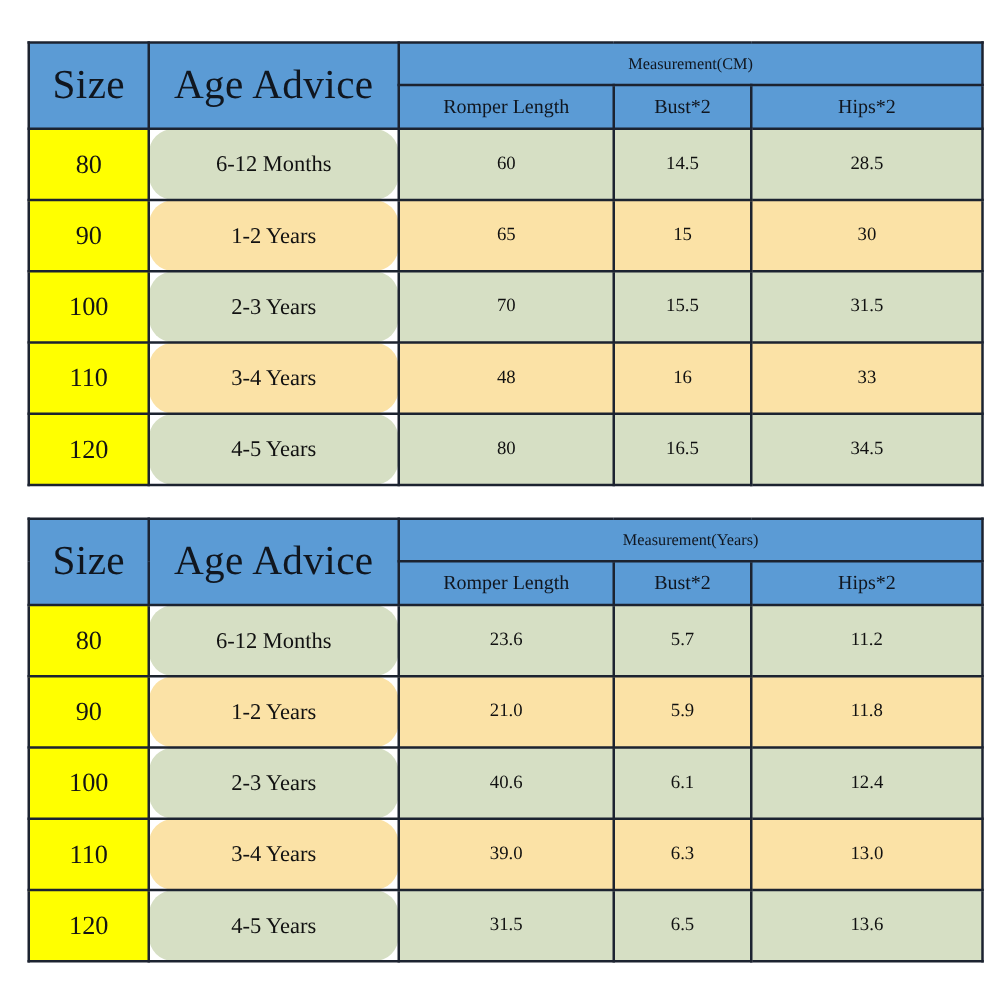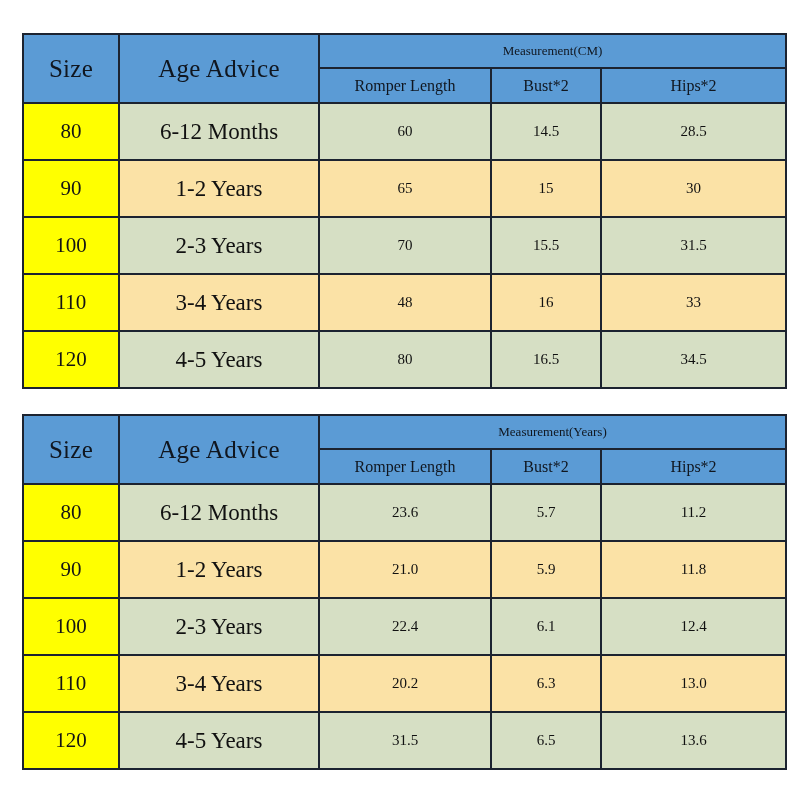--- a/index.html
+++ b/index.html
@@ -52,21 +52,21 @@
   col.col-romper { width: 172px; }
   col.col-bust   { width: 110px; }
   col.col-hips   { width: 185px; }
 
   
   .hdr {
     background: #5b9bd5;
     color: #10161f;
   }
   .hdr-main {
-    font-size: 25px;
+    font-size: 33px;
     height: 65px;
     letter-spacing: 0.3px;
   }
   .hdr-group {
     font-size: 13px;
     height: 32px;
   }
   .hdr-sub {
     font-size: 16px;
     height: 33px;
@@ -75,21 +75,22 @@
   
   .size-table tbody tr { height: 57px; }
 
   .cell-size {
     background: #ffff00;
     font-size: 21px;
     font-weight: bold;
     color: #141414;
   }
   .cell-age {
-    font-size: 23px;
+    font-size: 18px;
+    border-radius: 20px;
   }
   .cell-num {
     font-size: 15px;
   }
 
   tr.row-green td:not(.cell-size) { background: #d6dfc4; }
   tr.row-tan   td:not(.cell-size) { background: #fbe2a6; }
 </style>
 </head>
 <body>
@@ -186,28 +187,28 @@
       <tr class="row-tan">
         <td class="cell-size">90</td>
         <td class="cell-age">1-2 Years</td>
         <td class="cell-num">21.0</td>
         <td class="cell-num">5.9</td>
         <td class="cell-num">11.8</td>
       </tr>
       <tr class="row-green">
         <td class="cell-size">100</td>
         <td class="cell-age">2-3 Years</td>
-        <td class="cell-num">22.4</td>
+        <td class="cell-num">40.6</td>
         <td class="cell-num">6.1</td>
         <td class="cell-num">12.4</td>
       </tr>
       <tr class="row-tan">
         <td class="cell-size">110</td>
         <td class="cell-age">3-4 Years</td>
-        <td class="cell-num">20.2</td>
+        <td class="cell-num">39.0</td>
         <td class="cell-num">6.3</td>
         <td class="cell-num">13.0</td>
       </tr>
       <tr class="row-green">
         <td class="cell-size">120</td>
         <td class="cell-age">4-5 Years</td>
         <td class="cell-num">31.5</td>
         <td class="cell-num">6.5</td>
         <td class="cell-num">13.6</td>
       </tr>

